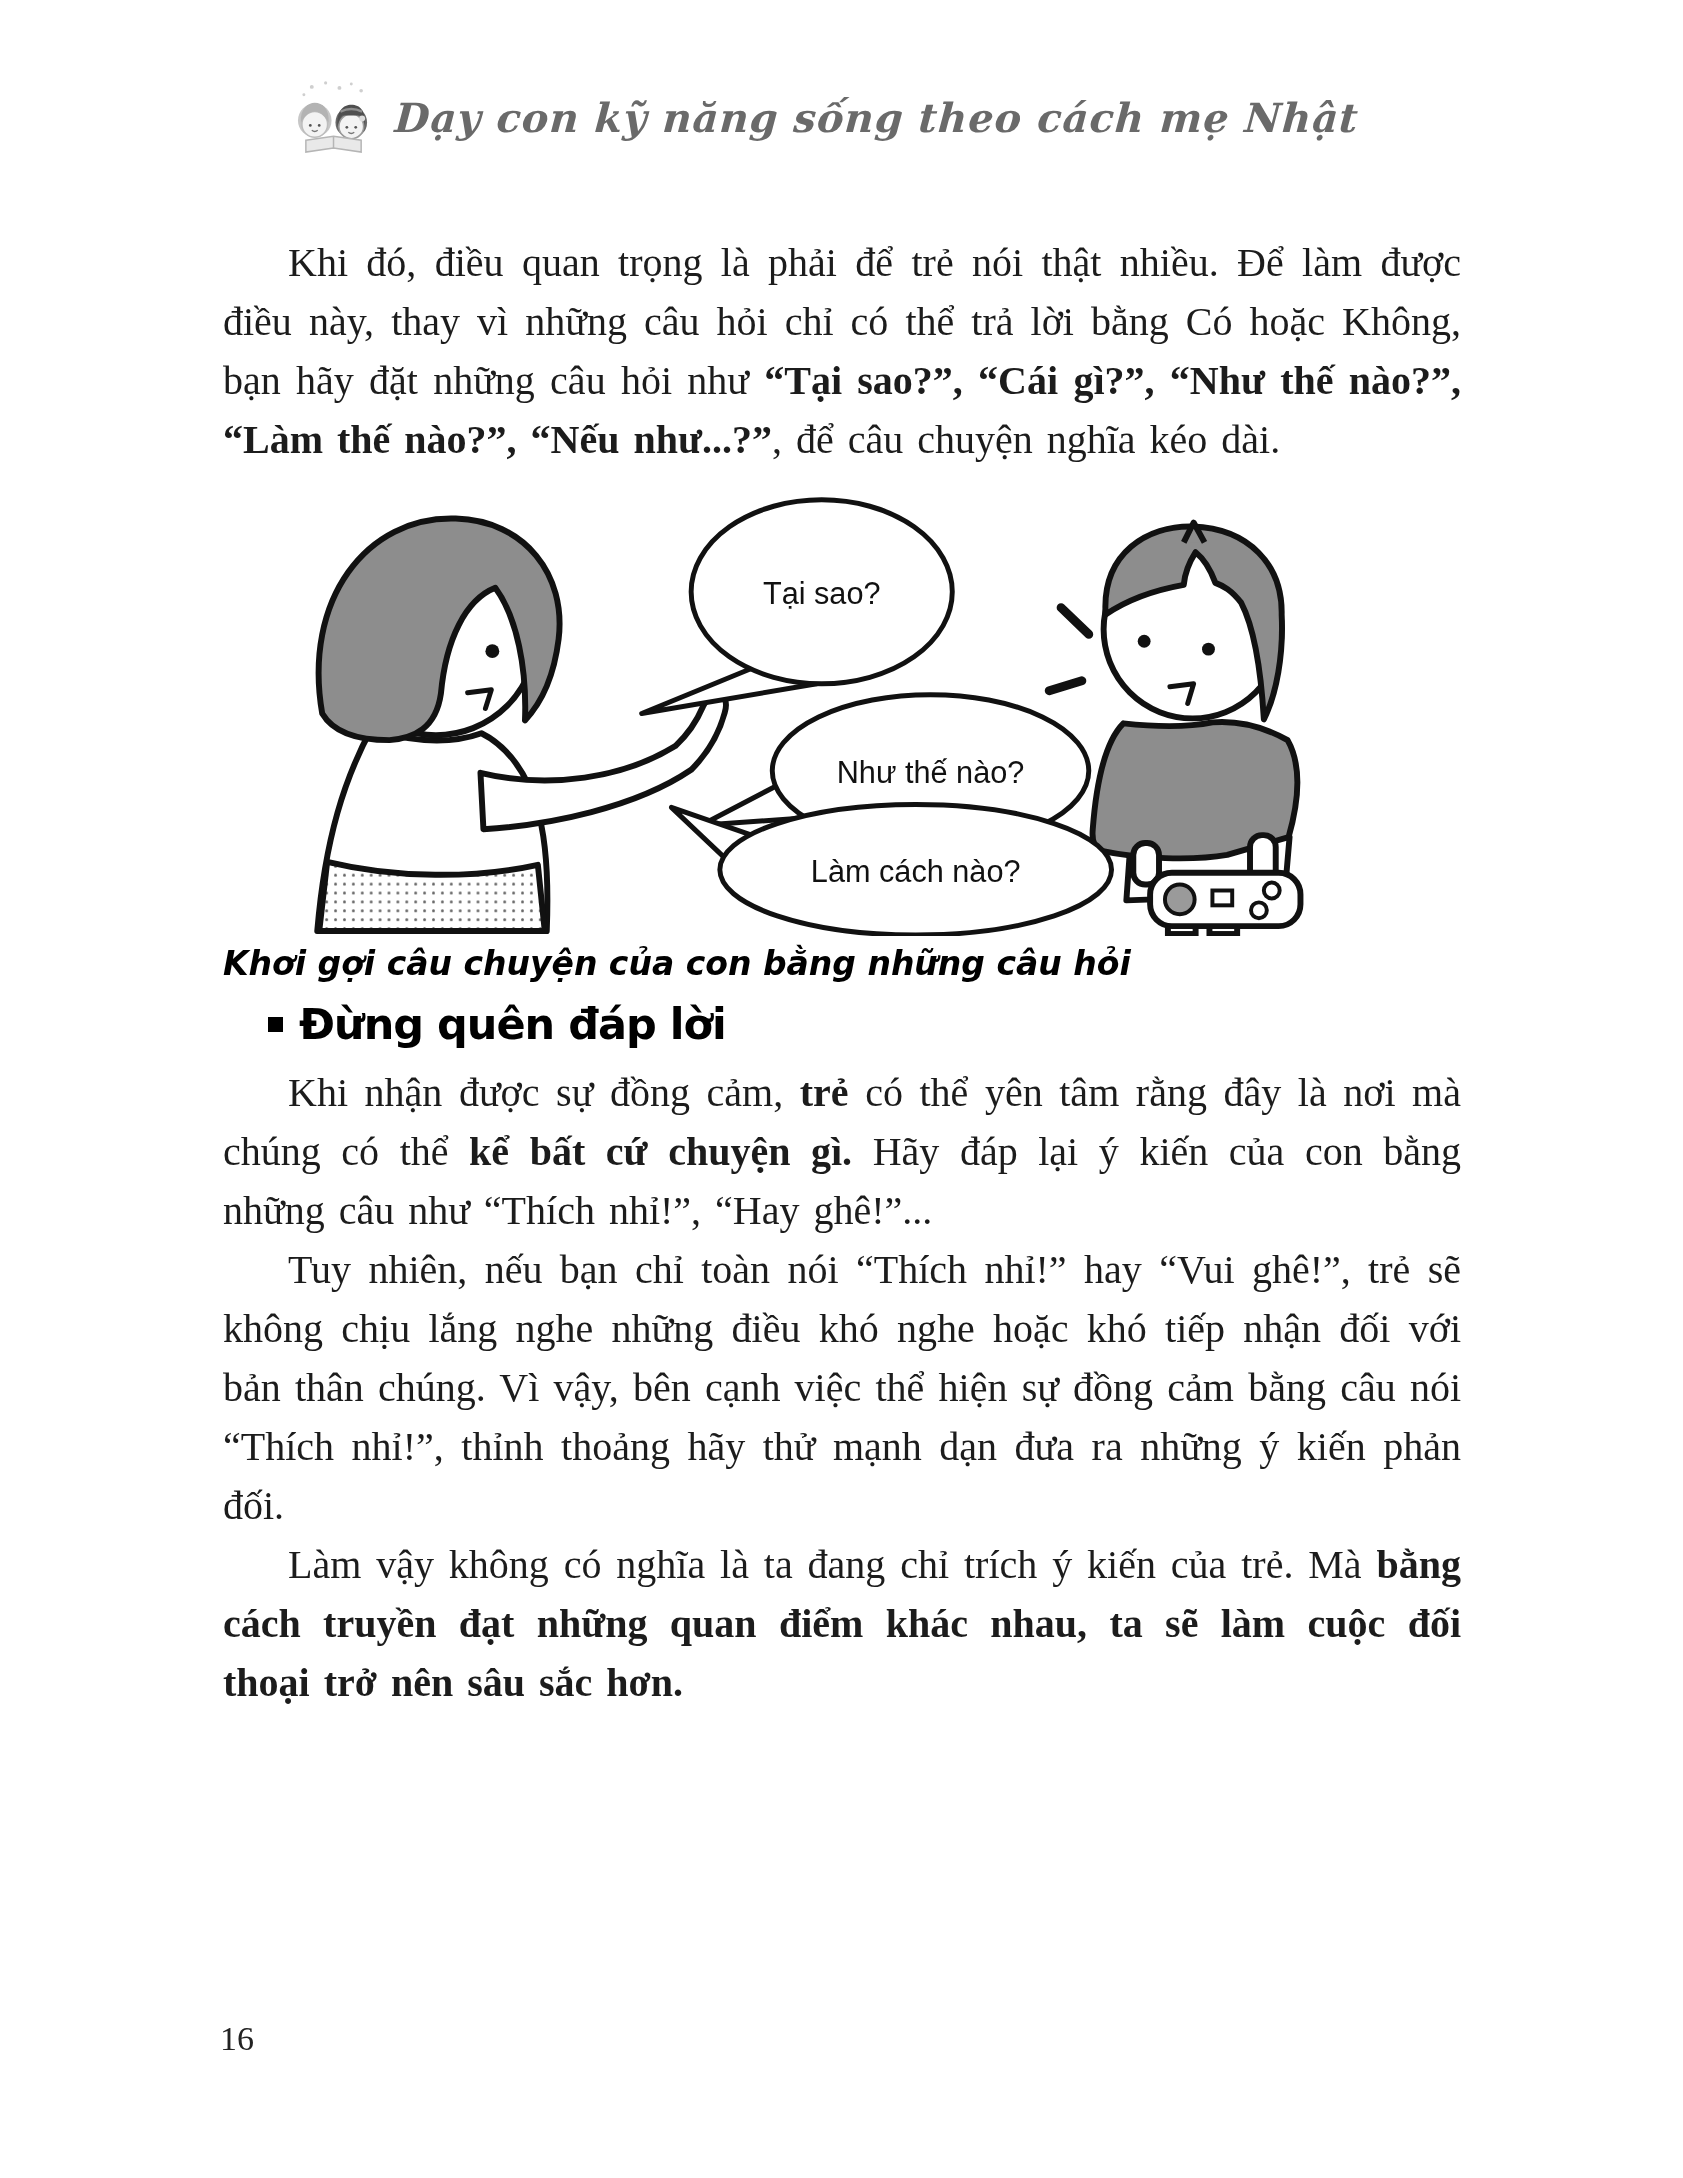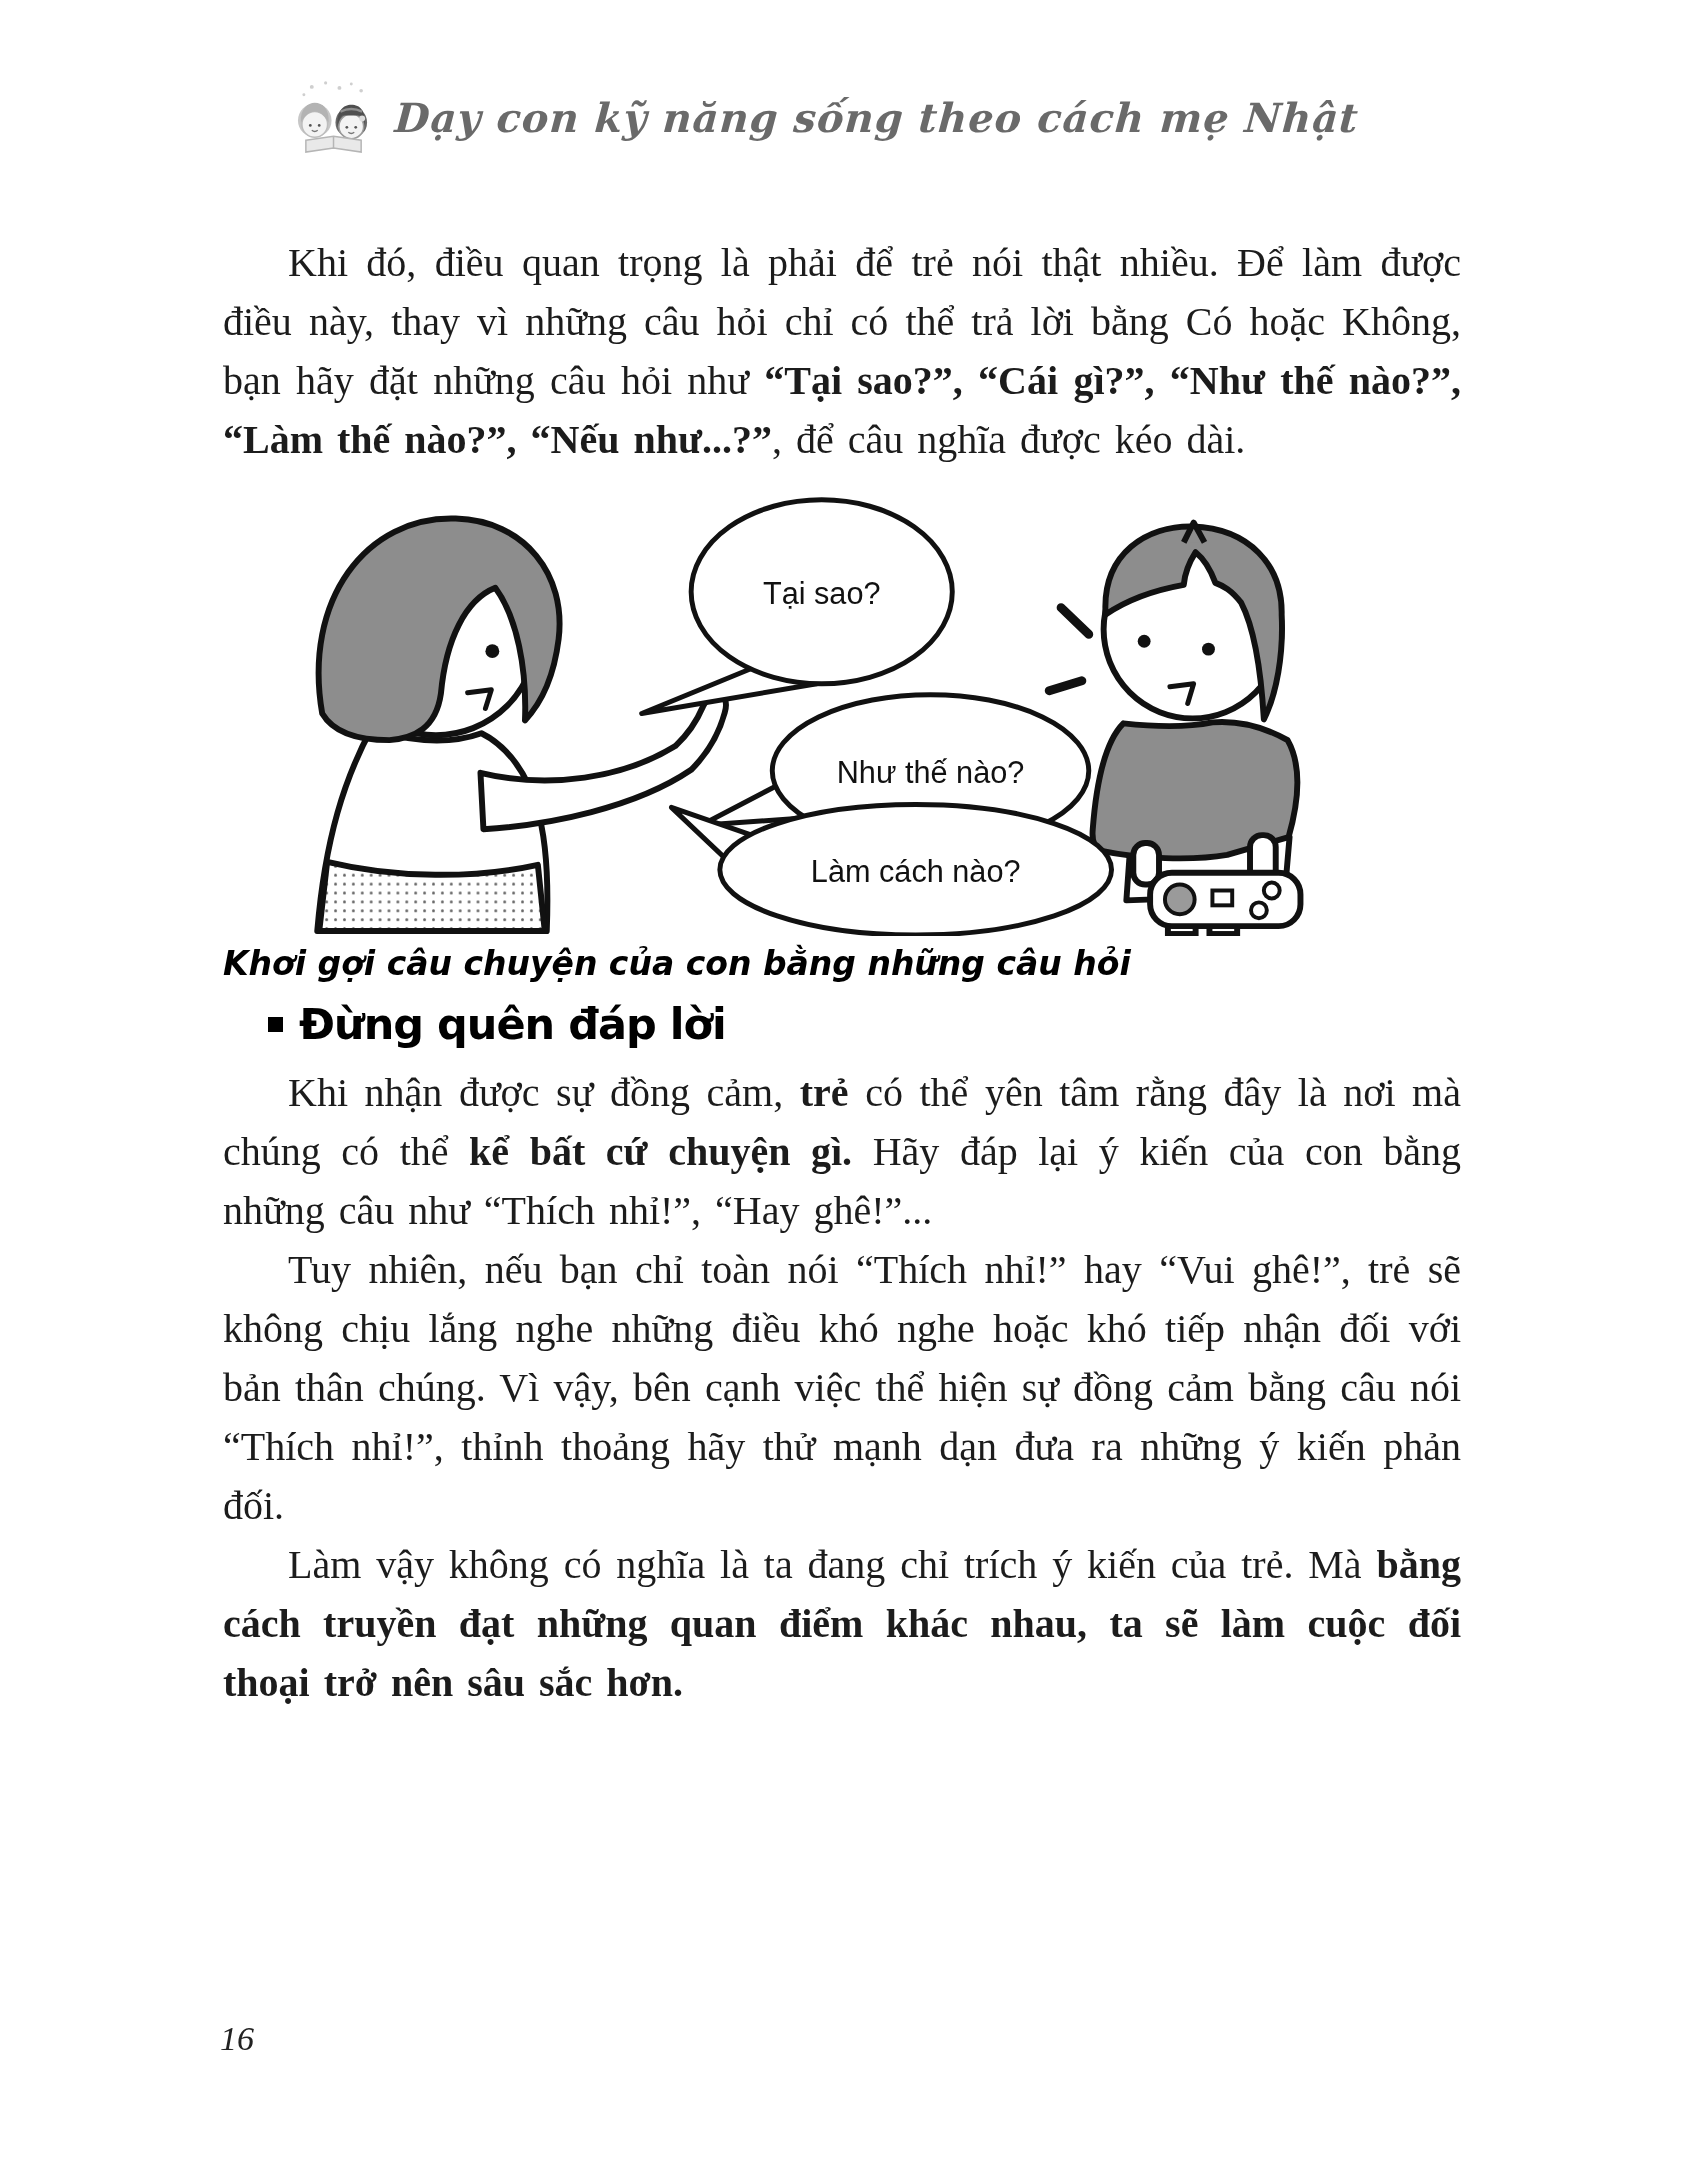--- a/index.html
+++ b/index.html
@@ -51,21 +51,21 @@
     font-family:"DejaVu Sans", sans-serif;
     font-weight:bold;
     font-size:43px;letter-spacing:-1px;color:#000;
     display:flex;align-items:center;gap:16px;
   }
   .section-heading .bullet{
     width:15px;height:15px;background:#000;display:inline-block;flex:0 0 auto;
   }
   .page-number{
     position:absolute;left:220px;top:2020px;
-    font-size:34px;font-style:italic;color:#222;
+    font-size:34px;color:#222;
   }
   svg text{
     font-family:"Liberation Sans", sans-serif;
     font-size:31px;fill:#111;
   }
 </style>
 </head>
 <body>
 
 <div class="page">
@@ -93,21 +93,21 @@
         <circle cx="64.5" cy="49" r="1.4" fill="#555"></circle>
       <path d="M57,54 q3,2.5 6,0" stroke="#777" stroke-width="1.4" fill="none"></path>
       <path d="M14,62 L42,58 L70,62 L70,74 L42,70 L14,74 Z" fill="#e9e9e9" stroke="#b5b5b5" stroke-width="1.5"></path>
       <path d="M42,58 L42,70" stroke="#b5b5b5" stroke-width="1.5"></path>
     </svg>
     <span class="title">Dạy con kỹ năng sống theo cách mẹ Nhật</span>
   </div>
 
   <div class="content">
 
-    <p class="body"><span>Khi đó, điều quan trọng là phải để trẻ nói thật nhiều. Để làm được điều này, thay vì những câu hỏi chỉ có thể trả lời bằng Có hoặc Không, bạn hãy đặt những câu hỏi như </span><b>“Tại sao?”, “Cái gì?”, “Như thế nào?”, “Làm thế nào?”, “Nếu như...?”</b><span>, để câu nghĩa được kéo dài.</span></p>
+    <p class="body"><span>Khi đó, điều quan trọng là phải để trẻ nói thật nhiều. Để làm được điều này, thay vì những câu hỏi chỉ có thể trả lời bằng Có hoặc Không, bạn hãy đặt những câu hỏi như </span><b>“Tại sao?”, “Cái gì?”, “Như thế nào?”, “Làm thế nào?”, “Nếu như...?”</b><span>, để câu chuyện nghĩa kéo dài.</span></p>
 
 
     <div class="illustration">
       <svg width="1089" height="455" viewBox="0 0 1100 460">
         <defs>
           <pattern id="dots" width="9" height="9" patternUnits="userSpaceOnUse">
             <circle cx="2.5" cy="2.5" r="1.5" fill="#666"></circle>
           </pattern>
         </defs>
 

